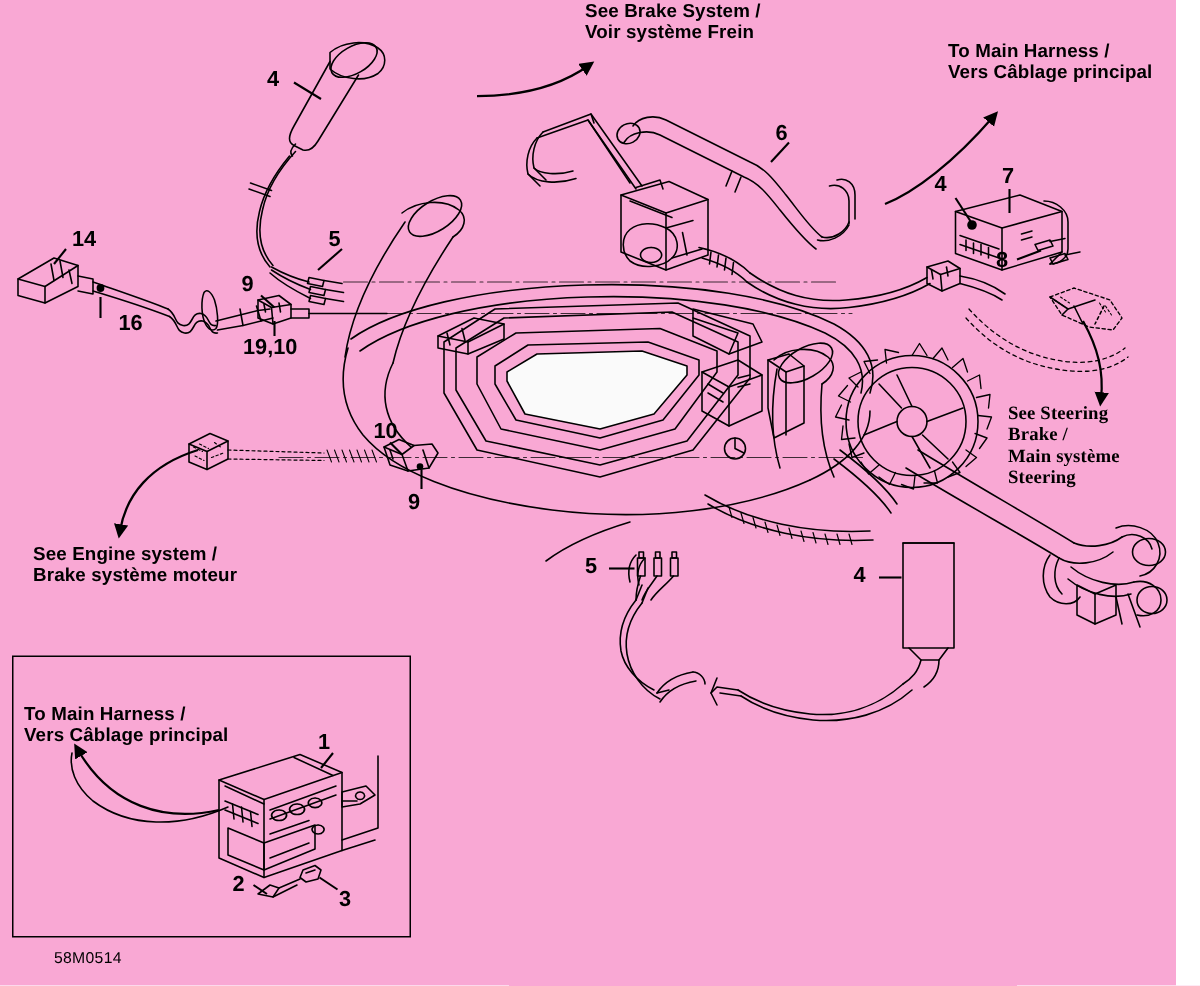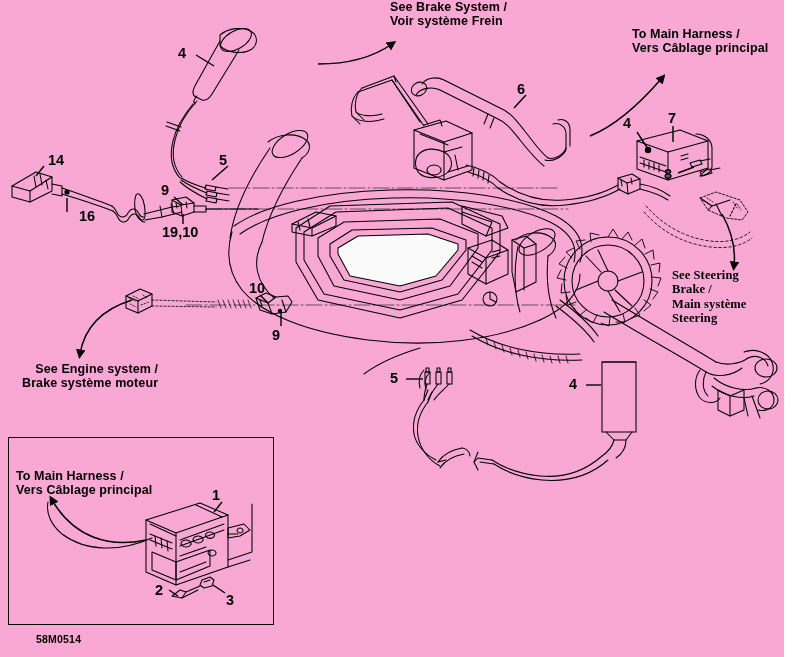--- a/index.html
+++ b/index.html
@@ -31,21 +31,21 @@
   }
   .callout {
     font-size: 12.5px;
     letter-spacing: 0.1px;
   }
   .num {
     font-size: 14.5px;
   }
   .code {
     font-size: 10.5px;
-    font-weight: bold;
+    font-weight: normal;
     letter-spacing: 0.2px;
     padding-left: 28px;
   }
   .inset-box {
     position: absolute;
     left: 8px;
     top: 437px;
     width: 264px;
     height: 186px;
     border: 1.6px solid #000;
@@ -497,21 +497,21 @@
   </svg>
 
   <div class="inset-box"></div>
 
   <div class="lbl callout" style="left:390px; top:0px;"><span>See Brake System /</span><br><span>Voir système Frein</span></div>
 
   <div class="lbl callout" style="left:632px; top:27px;"><span>To Main Harness /</span><br><span>Vers Câblage principal</span></div>
 
   <div class="lbl callout" style="left:672px; top:268px;font-family:Liberation Serif, serif;"><span>See Steering</span><br><span>Brake /</span><br><span>Main système</span><br><span>Steering</span></div>
 
-  <div class="lbl callout" style="left:22px; top:362px;text-align:right;"><span>See Engine system /</span><br><span>Brake système moteur</span></div>
+  <div class="lbl callout" style="left:22px; top:362px;"><span>See Engine system /</span><br><span>Brake système moteur</span></div>
 
   <div class="lbl callout" style="left:16px; top:469px;"><span>To Main Harness /</span><br><span>Vers Câblage principal</span></div>
 
   <div class="lbl num" style="left:178px; top:45px;">4</div>
   <div class="lbl num" style="left:219px; top:152px;">5</div>
   <div class="lbl num" style="left:517px; top:81px;">6</div>
   <div class="lbl num" style="left:623px; top:115px;">4</div>
   <div class="lbl num" style="left:668px; top:110px;">7</div>
   <div class="lbl num" style="left:664px; top:166px;">8</div>
   <div class="lbl num" style="left:24px;  top:152px;margin-left:24px;">14</div>

